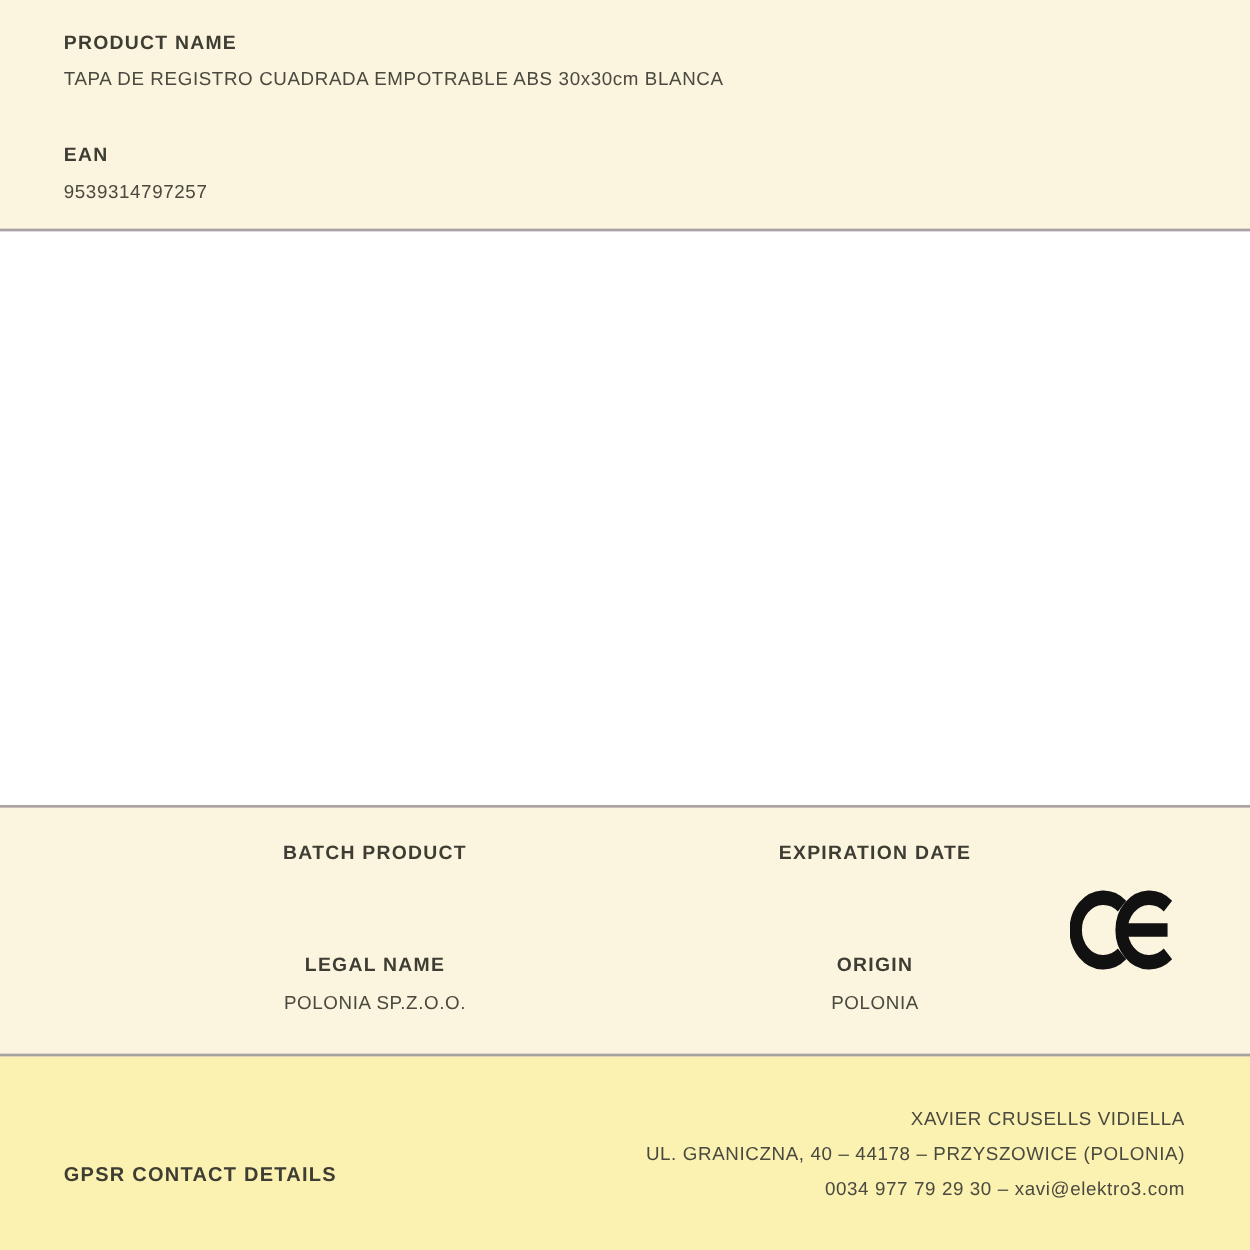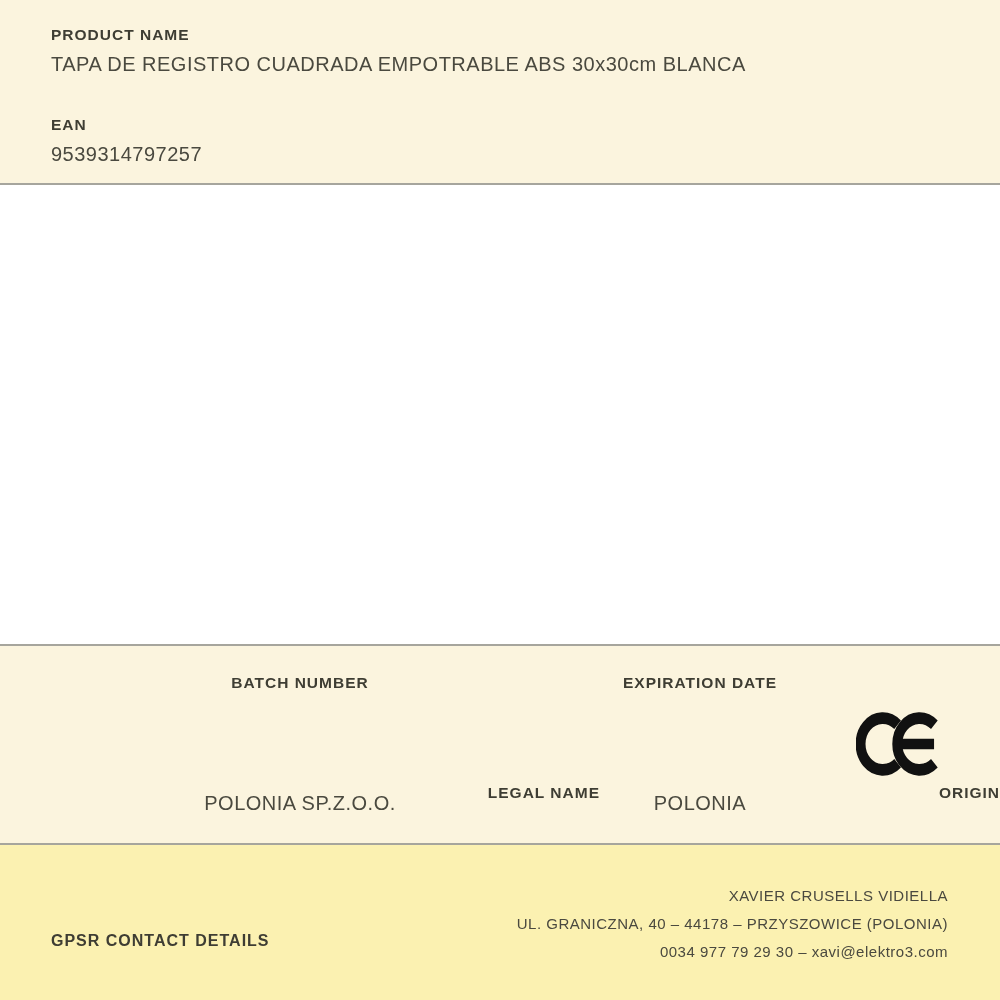--- a/index.html
+++ b/index.html
@@ -31,21 +31,21 @@
     width: 1000px;
     height: 2px;
     background: #a6a59d;
   }
   .d1 { top: 183px; }
   .d2 { top: 644px; }
   .d3 { top: 843px; }
 
   .txt {
     position: absolute;
-    font-size: 20px;
+    font-size: 15px;
     line-height: 22px;
     letter-spacing: 0.5px;
     white-space: nowrap;
   }
   .lbl {
     font-weight: 700;
     color: #3e3d33;
     letter-spacing: 1px;
     font-size: 15.5px;
   }
@@ -54,21 +54,21 @@
   
   .product-label { left: 51px; top: 24px; }
   .product-value { left: 51px; top: 53px; }
   .ean-label     { left: 51px; top: 114px; }
   .ean-value     { left: 51px; top: 143px; }
 
   
   .col-left  { left: 0;    width: 600px; text-align: center; }
   .col-right { left: 400px; width: 600px; text-align: center; }
   .row-batch  { top: 672px; }
-  .row-legal  { top: 782px; text-align: right; }
+  .row-legal  { top: 762px; }
   .row-legalv { top: 792px; }
 
   .ce-mark {
     position: absolute;
     left: 856px;
     top: 711px;
     width: 88px;
     height: 66px;
   }
   .ce-mark svg { width: 100%; height: 100%; display: block; }
@@ -101,21 +101,21 @@
 
   <div class="divider d1"></div>
   <div class="divider d2"></div>
   <div class="divider d3"></div>
 
   <div class="txt lbl product-label">PRODUCT NAME</div>
   <div class="txt val product-value">TAPA DE REGISTRO CUADRADA EMPOTRABLE ABS 30x30cm BLANCA</div>
   <div class="txt lbl ean-label">EAN</div>
   <div class="txt val ean-value">9539314797257</div>
 
-  <div class="txt lbl col-left row-batch">BATCH NUMBER</div>
+  <div class="txt lbl col-left row-batch">BATCH PRODUCT</div>
   <div class="txt lbl col-right row-batch">EXPIRATION DATE</div>
   <div class="txt val col-left row-batch" style="top:700px;"></div>
   <div class="txt val col-right row-batch" style="top:700px;"></div>
 
   <div class="txt lbl col-left row-legal">LEGAL NAME</div>
   <div class="txt val col-left row-legalv">POLONIA SP.Z.O.O.</div>
   <div class="txt lbl col-right row-legal">ORIGIN</div>
   <div class="txt val col-right row-legalv">POLONIA</div>
 
   <div class="ce-mark">

